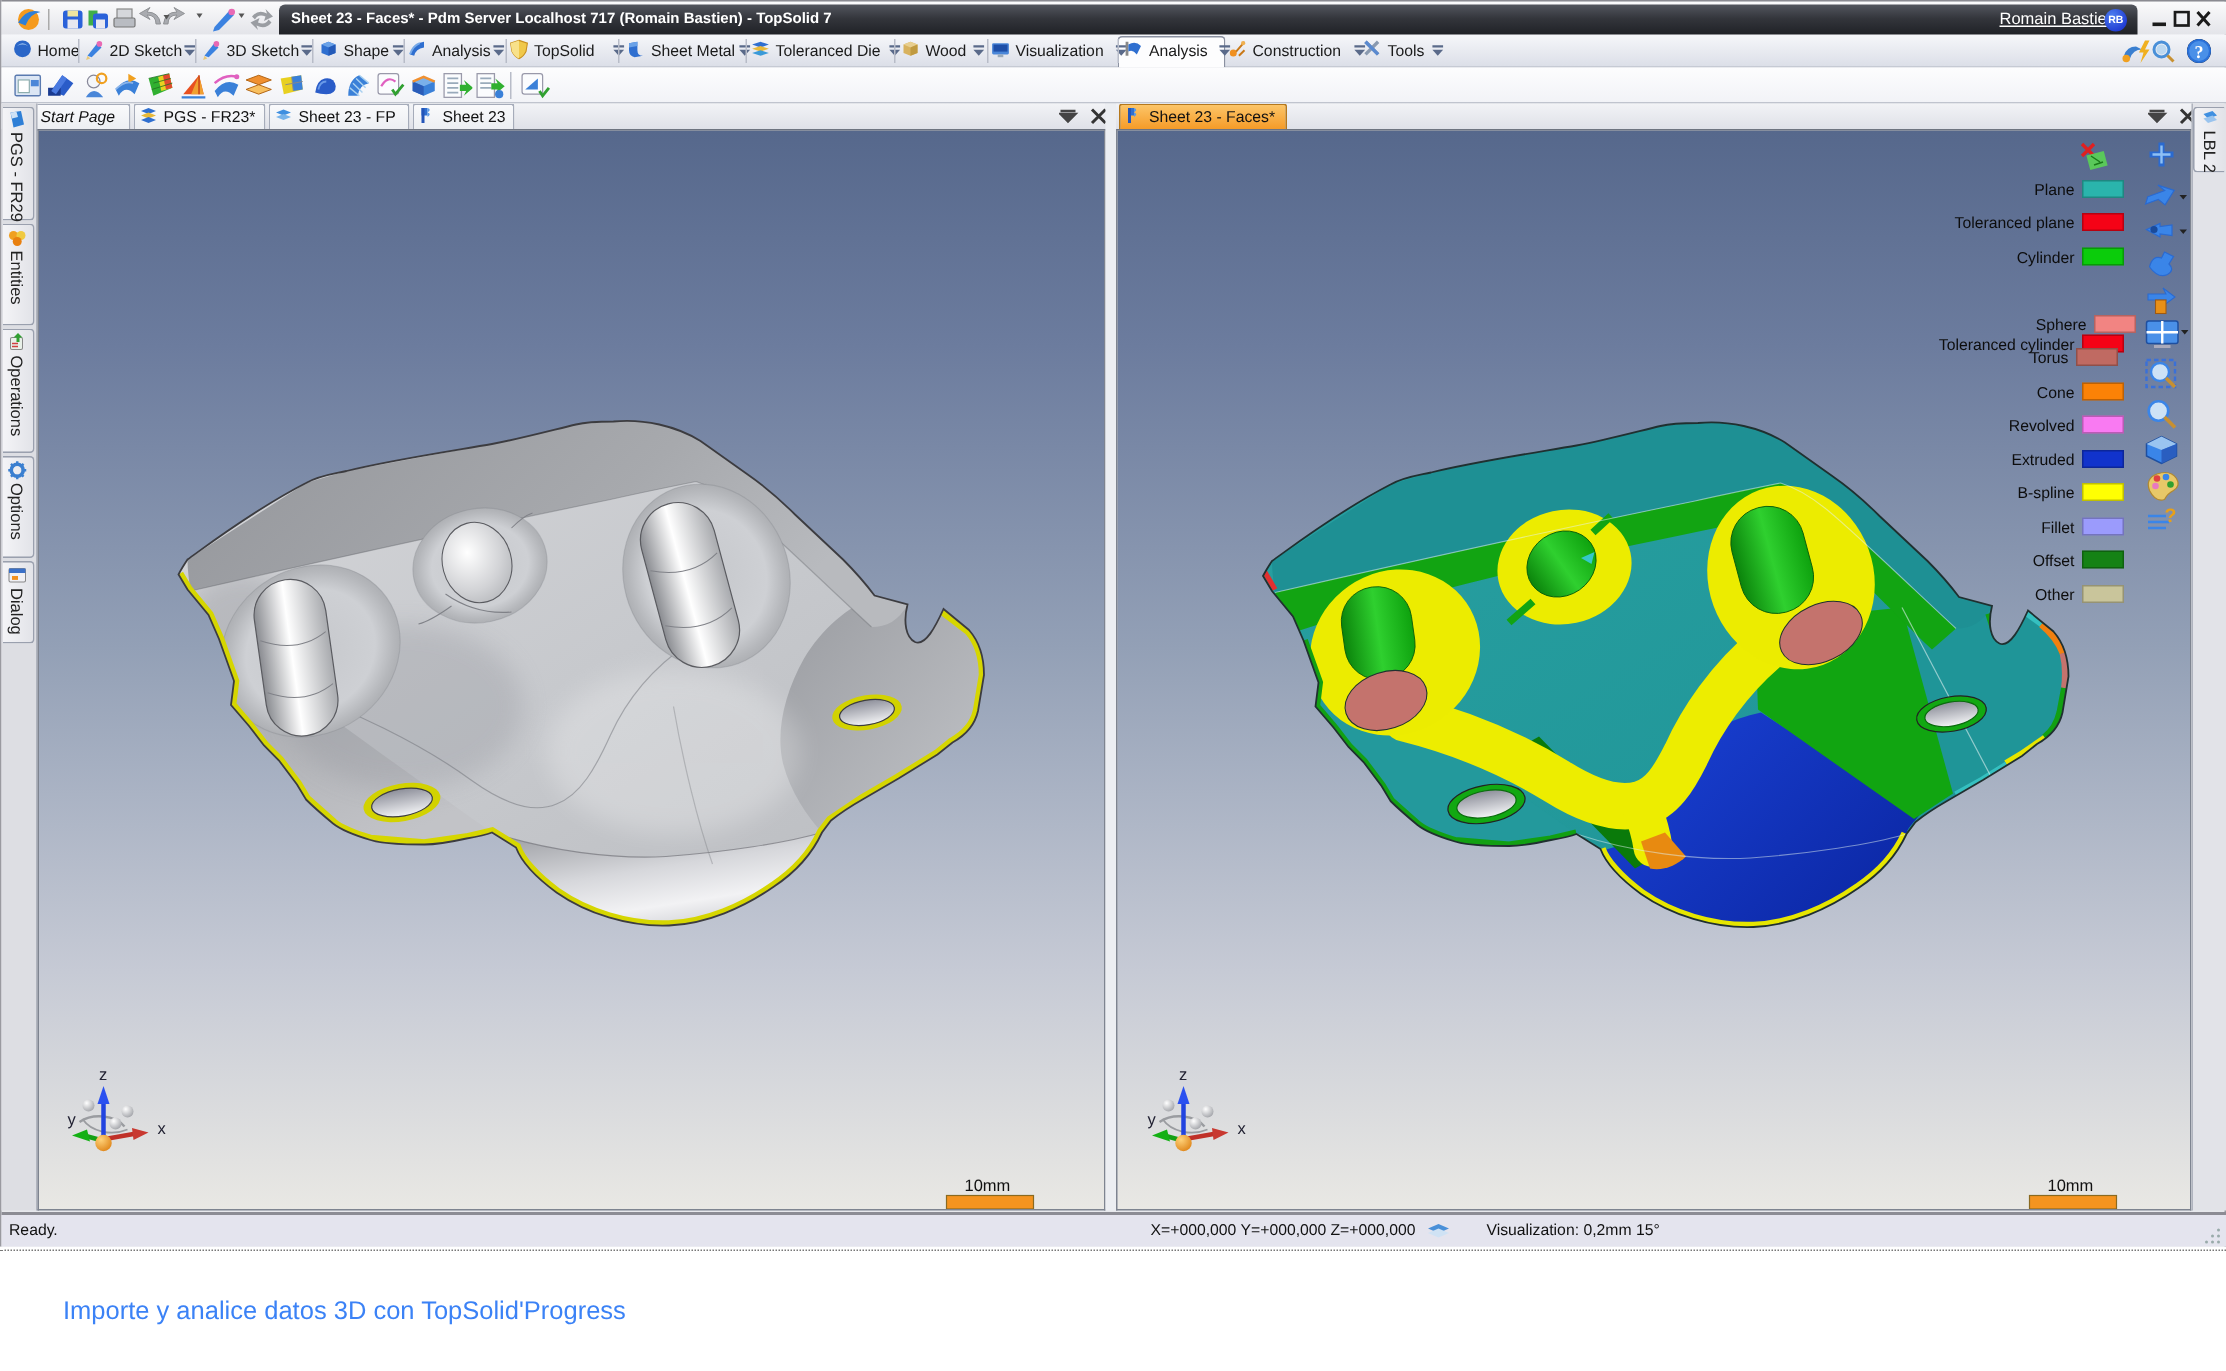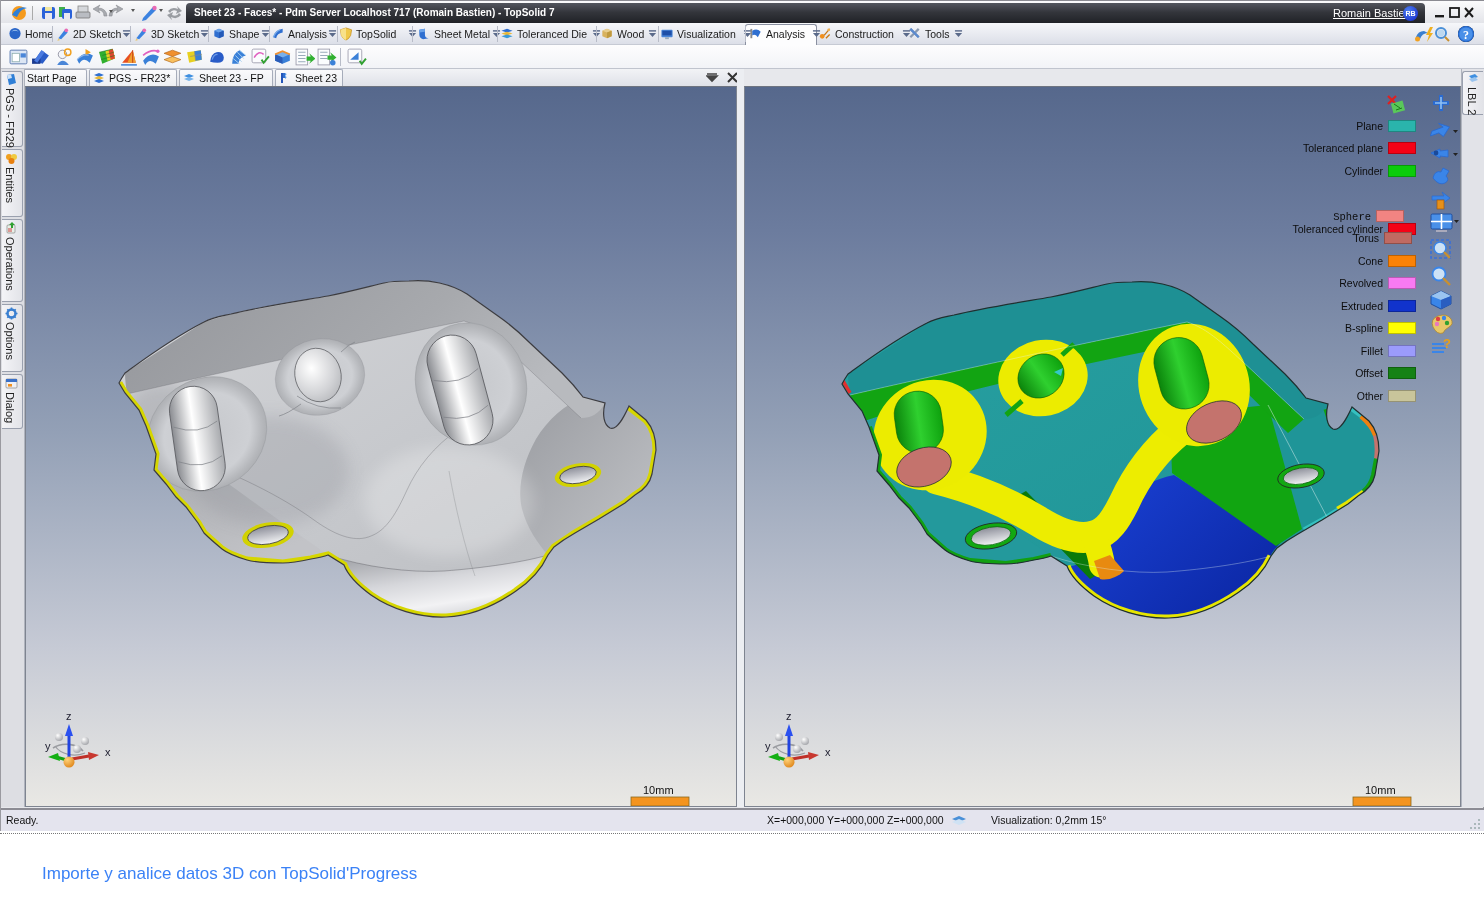--- a/index.html
+++ b/index.html
@@ -395,36 +395,47 @@
         <path d="M12,13 l2,3 l4,-5" stroke="#30a030" stroke-width="1.8" fill="none"></path>
       </svg>
       <span style="position:absolute;left:339px;top:3px;width:1px;height:18px;background:#b8bcc8"></span>
     </div>
 
   <div class="tabrow" style="left:0;width:736px;">
     <svg style="position:absolute;left:4px;top:1px" width="16" height="15" viewBox="0 0 16 15">
         <path d="M3,2 L10,1 L13,12 L5,14 Z" fill="#2f7fd6" stroke="#1a4a90" stroke-width=".7"></path>
         <path d="M3,2 L7,1.5 L8,5 L4,6 Z" fill="#cfe2f6"></path>
       </svg>
-    <div class="tab" style="left:22px;width:64px;">Start Page</div>
+    <div class="tab" style="left:22px;width:64px;font-style:italic;">Start Page</div>
     <div class="tab" style="left:88px;width:88px;"><span class="tabico"><svg width="12" height="12" viewBox="0 0 12 12">
             <path d="M1,3 L6,1 L11,3 L6,5 Z" fill="#2f6fd0"></path>
             <path d="M1,6 L6,4 L11,6 L6,8 Z" fill="#e8b93a"></path>
             <path d="M1,9 L6,7 L11,9 L6,11 Z" fill="#2f6fd0"></path>
           </svg></span>PGS - FR23*</div>
     <div class="tab" style="left:178px;width:94px;"><span class="tabico"><svg width="12" height="12" viewBox="0 0 12 12">
             <path d="M1,4 L6,2 L11,4 L6,6 Z" fill="#3f8fe0"></path>
             <path d="M1,7 L6,5 L11,7 L6,9 Z" fill="#77b3ea"></path>
           </svg></span>Sheet 23 - FP</div>
     <div class="tab" style="left:274px;width:68px;"><span class="tabico"><svg width="12" height="12" viewBox="0 0 12 12">
             <path d="M2,1 h4 v5 h-4 z" fill="#2f6fd0"></path>
             <path d="M6,1 q3,1 0,3 q3,1 0,3 L6,6 Z" fill="#5a9ae6"></path>
             <rect x="2" y="1" width="2" height="10" fill="#2455b8"></rect>
           </svg></span>Sheet 23</div>
     <svg class="pinx" style="left:705px" width="34" height="13" viewBox="0 0 34 13">
+        <path d="M1,3 h10 M1,5 l5,5 l5,-5 z" stroke="#444" stroke-width="1.6" fill="#444"></path>
+        <path d="M22,2 L31,11 M31,2 L22,11" stroke="#333" stroke-width="2"></path>
+      </svg>
+  </div>
+  <div class="tabrow" style="left:743px;width:741px;">
+    <div class="tab tabact" style="left:2px;width:112px;"><span class="tabico"><svg width="12" height="12" viewBox="0 0 12 12">
+            <path d="M2,1 h4 v5 h-4 z" fill="#2f6fd0"></path>
+            <path d="M6,1 q3,1 0,3 q3,1 0,3 L6,6 Z" fill="#5a9ae6"></path>
+            <rect x="2" y="1" width="2" height="10" fill="#2455b8"></rect>
+          </svg></span>Sheet 23 - Faces*</div>
+    <svg class="pinx" style="left:688px" width="34" height="13" viewBox="0 0 34 13">
         <path d="M1,3 h10 M1,5 l5,5 l5,-5 z" stroke="#444" stroke-width="1.6" fill="#444"></path>
         <path d="M22,2 L31,11 M31,2 L22,11" stroke="#333" stroke-width="2"></path>
       </svg>
   </div>
 
   <div class="lstrip">
     <div class="vtab" style="top:2px;height:76px;"></div>
     <div class="vtab" style="top:80px;height:68px;"></div>
     <div class="vtab" style="top:150px;height:83px;"></div>
     <div class="vtab" style="top:235px;height:68px;"></div>
@@ -605,21 +616,21 @@
         <path d="M-6,-6 L2,2 M2,-6 L-6,2" stroke="#e02020" stroke-width="2.2"></path>
         <path d="M-2,0 h12 v10 h-12 z" fill="#5ac85a" transform="rotate(-15 4 5)"></path>
         <path d="M0,2 l6,4 M2,8 l6,-2" stroke="#1a7a1a" stroke-width="1"></path>
       </g>
     </svg>
     <div class="legend">
       <div class="lrow" style="right:44px;top:33px;">Plane<span class="lsw" style="background:#2ab4ac"></span></div>
       <div class="lrow" style="right:44px;top:55px;">Toleranced plane<span class="lsw" style="background:#f50216"></span></div>
       <div class="lrow" style="right:44px;top:78px;">Cylinder<span class="lsw" style="background:#0bcc0b"></span></div>
       <div class="lrow" style="right:44px;top:100px;margin-top:36px;">Toleranced cylinder<span class="lsw" style="background:#f50216"></span></div>
-      <div class="lrow" style="right:56px;top:123px;font-family:Liberation Mono, monospace;">Sphere<span class="lsw" style="background:#f28482"></span></div>
+      <div class="lrow" style="right:36px;top:123px;">Sphere<span class="lsw" style="background:#f28482"></span></div>
       <div class="lrow" style="right:48px;top:145px;">Torus<span class="lsw" style="background:#c06a62"></span></div>
       <div class="lrow" style="right:44px;top:168px;">Cone<span class="lsw" style="background:#fb8206"></span></div>
       <div class="lrow" style="right:44px;top:190px;">Revolved<span class="lsw" style="background:#f97af2"></span></div>
       <div class="lrow" style="right:44px;top:213px;">Extruded<span class="lsw" style="background:#1133cc"></span></div>
       <div class="lrow" style="right:44px;top:235px;">B-spline<span class="lsw" style="background:#ffff02"></span></div>
       <div class="lrow" style="right:44px;top:258px;">Fillet<span class="lsw" style="background:#9b9bfc"></span></div>
       <div class="lrow" style="right:44px;top:280px;">Offset<span class="lsw" style="background:#158215"></span></div>
       <div class="lrow" style="right:44px;top:303px;">Other<span class="lsw" style="background:#c9c59b"></span></div>
     </div>
     <svg width="30" height="300" viewBox="0 0 30 300" style="position:absolute;left:684px;top:6px">

